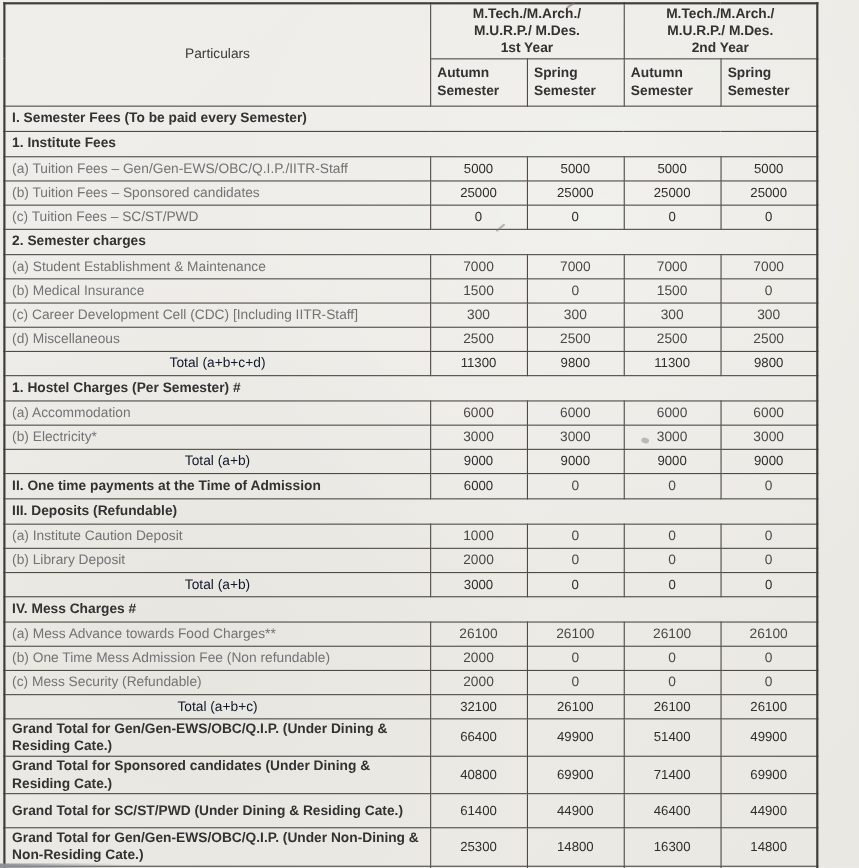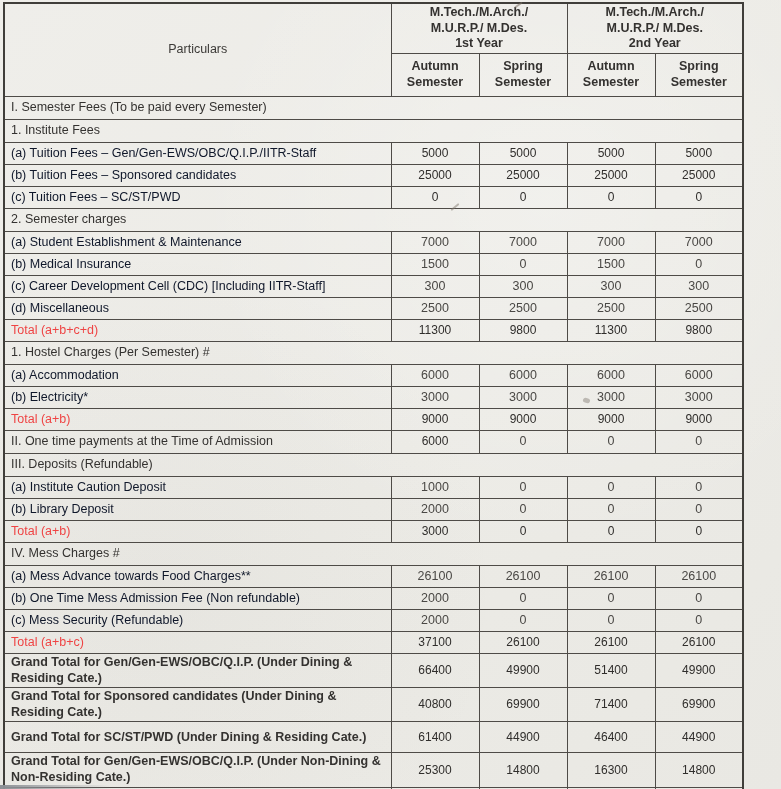--- a/index.html
+++ b/index.html
@@ -29,32 +29,32 @@
   table.fees{border:2px solid #403e3a;}
   
   th.particulars{
     font-weight:normal;text-align:center;font-size:13px;color:#3c3a37;margin-top:44px;
   }
   th.group{
     font-weight:bold;text-align:center;white-space:pre-line;
     font-size:12.5px;color:#343230;height:45px;margin-top:37px;
   }
   th.sub{
-    font-weight:bold;text-align:center;white-space:pre-line;
+    font-weight:bold;text-align:left;white-space:pre-line;
     font-size:12.5px;color:#343230;height:40px;
   }
   
   td.section{
-    font-weight:normal;color:#343230;height:20px;padding-left:5px;
+    font-weight:bold;color:#343230;height:20px;padding-left:5px;
   }
   td.lbl{
-    height:19px;padding-left:22px;color:#0f172a;
+    height:19px;padding-left:22px;color:#737373;
   }
   td.lbl-total{
-    height:19px;text-align:left;padding-right:8px;color:#ef4444;margin-left:12px;
+    height:19px;text-align:center;padding-right:8px;color:#0f172a;margin-left:12px;
   }
   td.lbl-grand{
     font-weight:bold;text-align:left;padding-right:8px;color:#343230;
     font-size:12.5px;line-height:1.15;
   }
   td.val{
     text-align:center;color:#4a4845;font-size:12px;
   }
   td.val.b{font-weight:normal;color:#302e2c;font-size:12px;}
   tr.grand td{height:28px;}
@@ -245,21 +245,21 @@
         </tr>
         <tr>
           <td class="lbl">(c) Mess Security (Refundable)</td>
           <td class="val">2000</td>
           <td class="val">0</td>
           <td class="val">0</td>
           <td class="val">0</td>
         </tr>
         <tr>
           <td class="lbl-total">Total (a+b+c)</td>
-          <td class="val b">37100</td>
+          <td class="val b">32100</td>
           <td class="val b">26100</td>
           <td class="val b">26100</td>
           <td class="val b">26100</td>
         </tr>
         <tr class="grand">
           <td class="lbl-grand">Grand Total for Gen/Gen-EWS/OBC/Q.I.P. (Under Dining &amp; Residing Cate.)</td>
           <td class="val b">66400</td>
           <td class="val b">49900</td>
           <td class="val b">51400</td>
           <td class="val b">49900</td>

